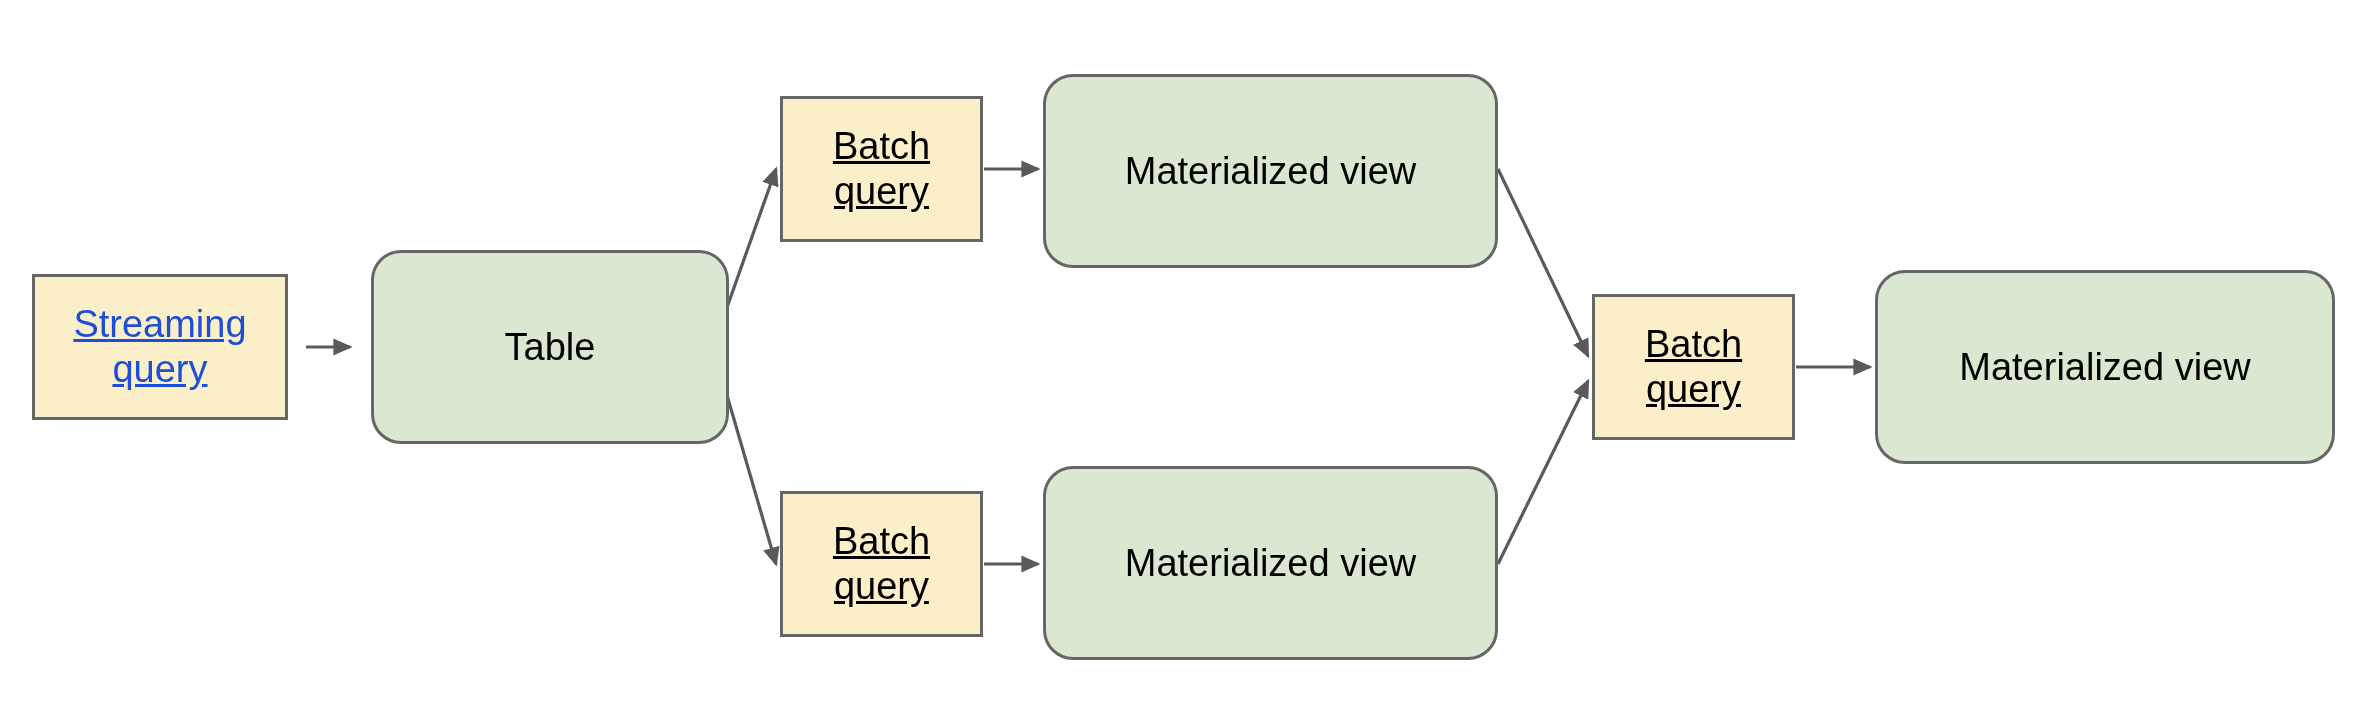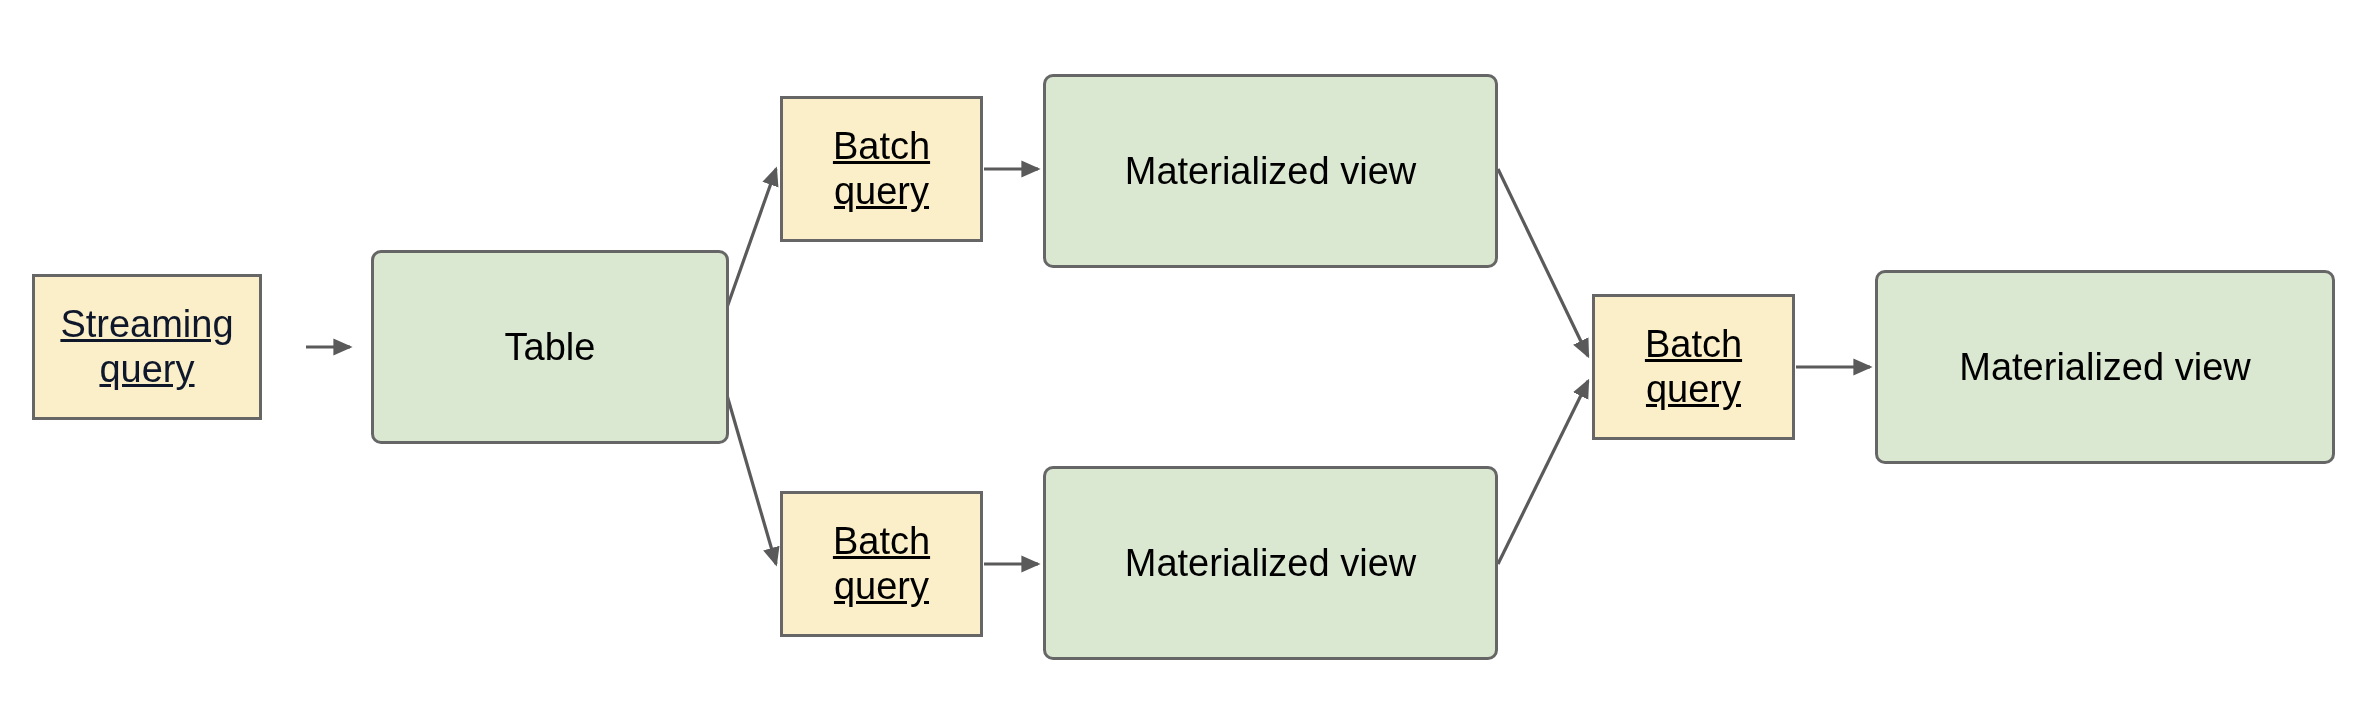--- a/index.html
+++ b/index.html
@@ -34,21 +34,21 @@
     color: #000000;
     line-height: 1.18;
     z-index: 2;
   }
   .node-yellow {
     background: #fbefca;
     text-decoration: underline;
   }
   .node-green {
     background: #dbe8d1;
-    border-radius: 10px;
+    border-radius: 30px;
   }
   .node-label {
     display: block;
     white-space: pre-line;
     padding: 0 6px;
   }
 </style>
 </head>
 <body>
 
@@ -66,21 +66,21 @@
         <polyline points="713,347 776,169" stroke="#5a5a5a" stroke-linecap="butt" stroke-linejoin="round" marker-end="url(#arrowhead)"></polyline>
         <polyline points="713,347 776,564" stroke="#5a5a5a" stroke-linecap="butt" stroke-linejoin="round" marker-end="url(#arrowhead)"></polyline>
         <polyline points="984,169 1038,169" stroke="#5a5a5a" stroke-linecap="butt" stroke-linejoin="round" marker-end="url(#arrowhead)"></polyline>
         <polyline points="984,564 1038,564" stroke="#5a5a5a" stroke-linecap="butt" stroke-linejoin="round" marker-end="url(#arrowhead)"></polyline>
         <polyline points="1498,169 1588,356" stroke="#5a5a5a" stroke-linecap="butt" stroke-linejoin="round" marker-end="url(#arrowhead)"></polyline>
         <polyline points="1498,564 1588,381" stroke="#5a5a5a" stroke-linecap="butt" stroke-linejoin="round" marker-end="url(#arrowhead)"></polyline>
         <polyline points="1796,367 1870,367" stroke="#5a5a5a" stroke-linecap="butt" stroke-linejoin="round" marker-end="url(#arrowhead)"></polyline>
       </g>
   </svg>
 
-  <div class="node node-yellow" style="left: 32px; top: 274px; width: 230px; height: 146px; font-size: 38px; background: rgb(251, 239, 202); border-radius: 0px; border-color: rgb(102, 102, 102); color: #0f172a;">
+  <div class="node node-yellow" style="left: 32px; top: 274px; width: 256px; height: 146px; font-size: 38px; background: rgb(251, 239, 202); border-radius: 0px; border-color: rgb(102, 102, 102); color: #1d4ed8;">
     <span class="node-label">Streaming
 query</span>
   </div>
 
   <div class="node node-green" style="left: 355px; top: 250px; width: 358px; height: 194px; font-size: 38px; background: rgb(219, 232, 209); border-color: rgb(102, 102, 102); color: rgb(0, 0, 0); margin-left: 16px;">
     <span class="node-label">Table</span>
   </div>
 
   <div class="node node-yellow" style="left: 780px; top: 96px; width: 203px; height: 146px; font-size: 38px; background: rgb(251, 239, 202); border-radius: 0px; border-color: rgb(102, 102, 102); color: rgb(0, 0, 0);">
     <span class="node-label">Batch

